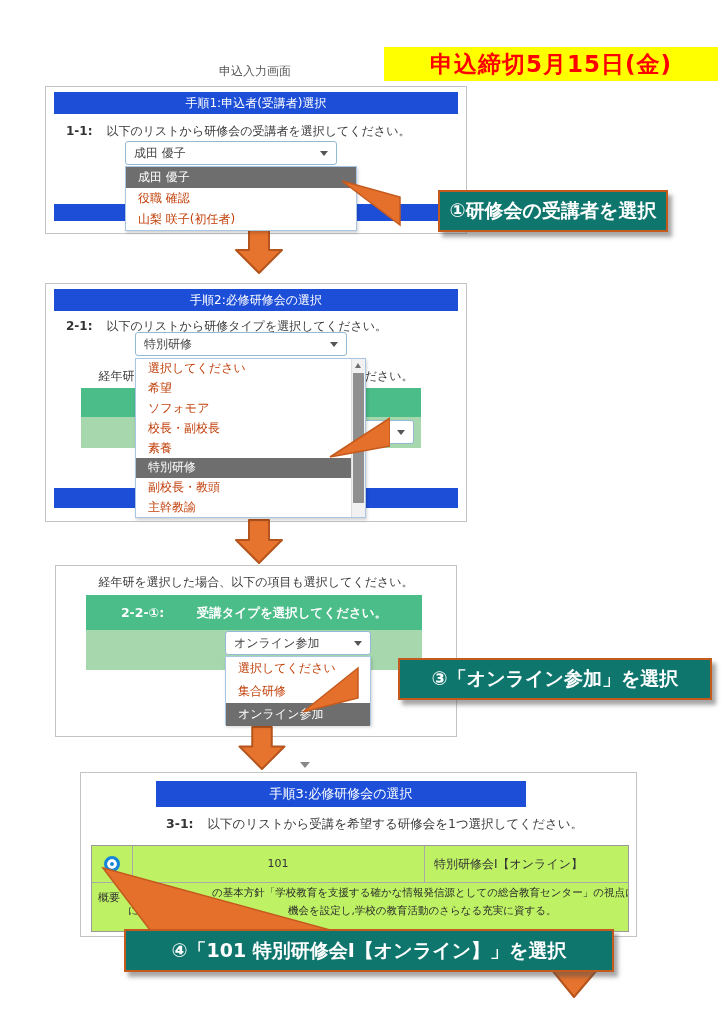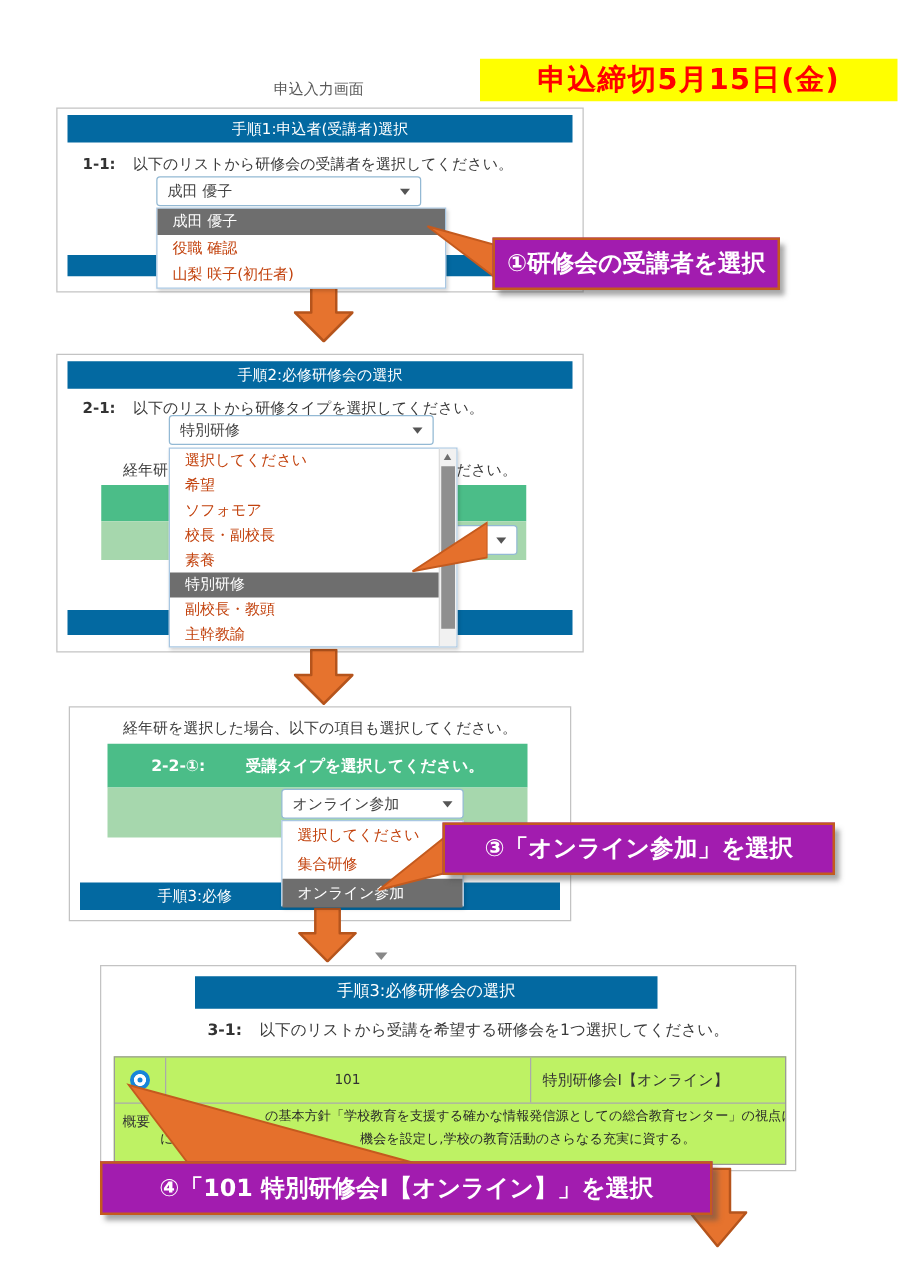--- a/index.html
+++ b/index.html
@@ -2,41 +2,41 @@
 <html><head>
 <meta charset="utf-8">
 <style>
   html,body{margin:0;padding:0;background:#fff;}
   .canvas{position:relative;width:724px;height:1024px;background:#fff;overflow:hidden;
           font-family:"DejaVu Sans",sans-serif;color:#404040;}
   .banner{position:absolute;left:384px;top:47px;width:334px;height:34px;background:#ffff00;
           color:#ff0000;font-weight:bold;font-size:23px;line-height:34px;text-align:center;letter-spacing:1px;}
   .page-title{position:absolute;left:45px;top:63px;width:420px;text-align:center;font-size:12px;color:#595959;}
   .panel{position:absolute;background:#fff;border:1px solid #c3c3c3;z-index:1;}
-  .teal{background:#0369a1;color:#fff;text-align:center;}
+  .teal{background:#1d4ed8;color:#fff;text-align:center;}
   .hdr{position:absolute;font-size:12px;line-height:22px;height:22px;}
   .instr{position:absolute;font-size:12px;color:#3a3a3a;white-space:nowrap;}
   .instr .no{font-weight:bold;margin-right:14px;color:#333;}
   .sel{position:absolute;background:#fff;border:1px solid #93b9d4;border-radius:3px;font-size:12px;
        color:#444;display:flex;align-items:center;padding:0 8px;z-index:25;box-sizing:border-box;}
   .chev{width:0;height:0;border-left:4px solid transparent;border-right:4px solid transparent;
         border-top:5px solid #555;margin-left:auto;}
   .dd{position:absolute;background:#fff;border:1px solid #a9c7e2;z-index:30;box-shadow:1px 2px 3px rgba(0,0,0,.18);box-sizing:border-box;}
   .opt{font-size:12px;color:#c2410c;display:flex;align-items:center;padding-left:12px;white-space:nowrap;overflow:hidden;}
   .opt.hl{background:#6e6e6e;color:#fff;}
   .o1{height:21px;}
   .o2{height:19.8px;width:216px;}
   .o3{height:23px;}
   .scrollbar{position:absolute;right:0;top:0;width:13px;height:100%;background:#f1f1f1;border-left:1px solid #ddd;}
   .scroll-up{position:absolute;left:3px;top:4px;width:0;height:0;border-left:3.5px solid transparent;
              border-right:3.5px solid transparent;border-bottom:5px solid #6d6d6d;}
   .scroll-thumb{position:absolute;left:1px;top:14px;width:11px;height:130px;background:#8f8f8f;}
-  .callout{position:absolute;z-index:41;background:#a21caf;border:2px solid #c45a1e;color:#fff;
+  .callout{position:absolute;z-index:41;background:#0f766e;border:2px solid #c45a1e;color:#fff;
            font-weight:bold;font-size:19px;display:flex;align-items:center;justify-content:center;
-           box-shadow:4px 5px 4px rgba(80,80,80,.5);white-space:nowrap;box-sizing:border-box;}
+           box-shadow:4px 5px 4px rgba(80,80,80,.5);white-space:nowrap;box-sizing:border-box;margin-left:44px;}
   .tail{position:absolute;z-index:40;}
   .arrow{position:absolute;z-index:20;}
   .greenA{position:absolute;background:#4bbd88;z-index:2;}
   .greenB{position:absolute;background:#a6d7ad;z-index:2;}
   .behind{z-index:2;}
   .foot{position:absolute;z-index:2;}
   .table{position:absolute;left:10px;top:72px;width:536px;height:85px;border:1px solid #9a9a9a;
          background:#bef264;overflow:hidden;}
   .vline{position:absolute;top:0;width:1px;background:#aaa;}
   .hline{position:absolute;left:0;height:1px;background:#aaa;width:100%;}
@@ -117,23 +117,20 @@
     <polygon points="6,47 66,8 66,36" fill="#e5702c" stroke="#c45a1e" stroke-width="1.5"></polygon>
   </svg>
 
   <div class="panel" style="left:55px;top:565px;width:400px;height:170px;">
     <div style="position:absolute;left:0;top:8px;width:400px;text-align:center;font-size:12px;color:#3a3a3a;white-space:nowrap;">経年研を選択した場合、以下の項目も選択してください。</div>
     <div class="greenA" style="left:30px;top:29px;width:336px;height:35px;color:#fff;font-size:12.5px;line-height:35px;text-align:center;font-weight:600;">
       <span>2-2-①:</span>
       <span style="margin-left:28px;">受講タイプを選択してください。</span>
     </div>
     <div class="greenB" style="left:30px;top:64px;width:336px;height:40px;"></div>
-    <div class="teal foot" style="left:8px;top:140px;width:384px;height:22px;text-align:left;">
-      <span style="display:inline-block;padding-left:62px;font-size:12px;line-height:22px;color:#fff;">手順3:必修</span>
-    </div>
   </div>
   <div class="sel" style="left:225px;top:631px;width:146px;height:24px;">
     <span>オンライン参加</span>
     <span class="chev"></span>
   </div>
   <div class="dd" style="left:225px;top:656px;width:146px;height:69px;">
     <div class="opt o3">選択してください</div>
     <div class="opt o3">集合研修</div>
     <div class="opt o3 hl">オンライン参加</div>
   </div>

